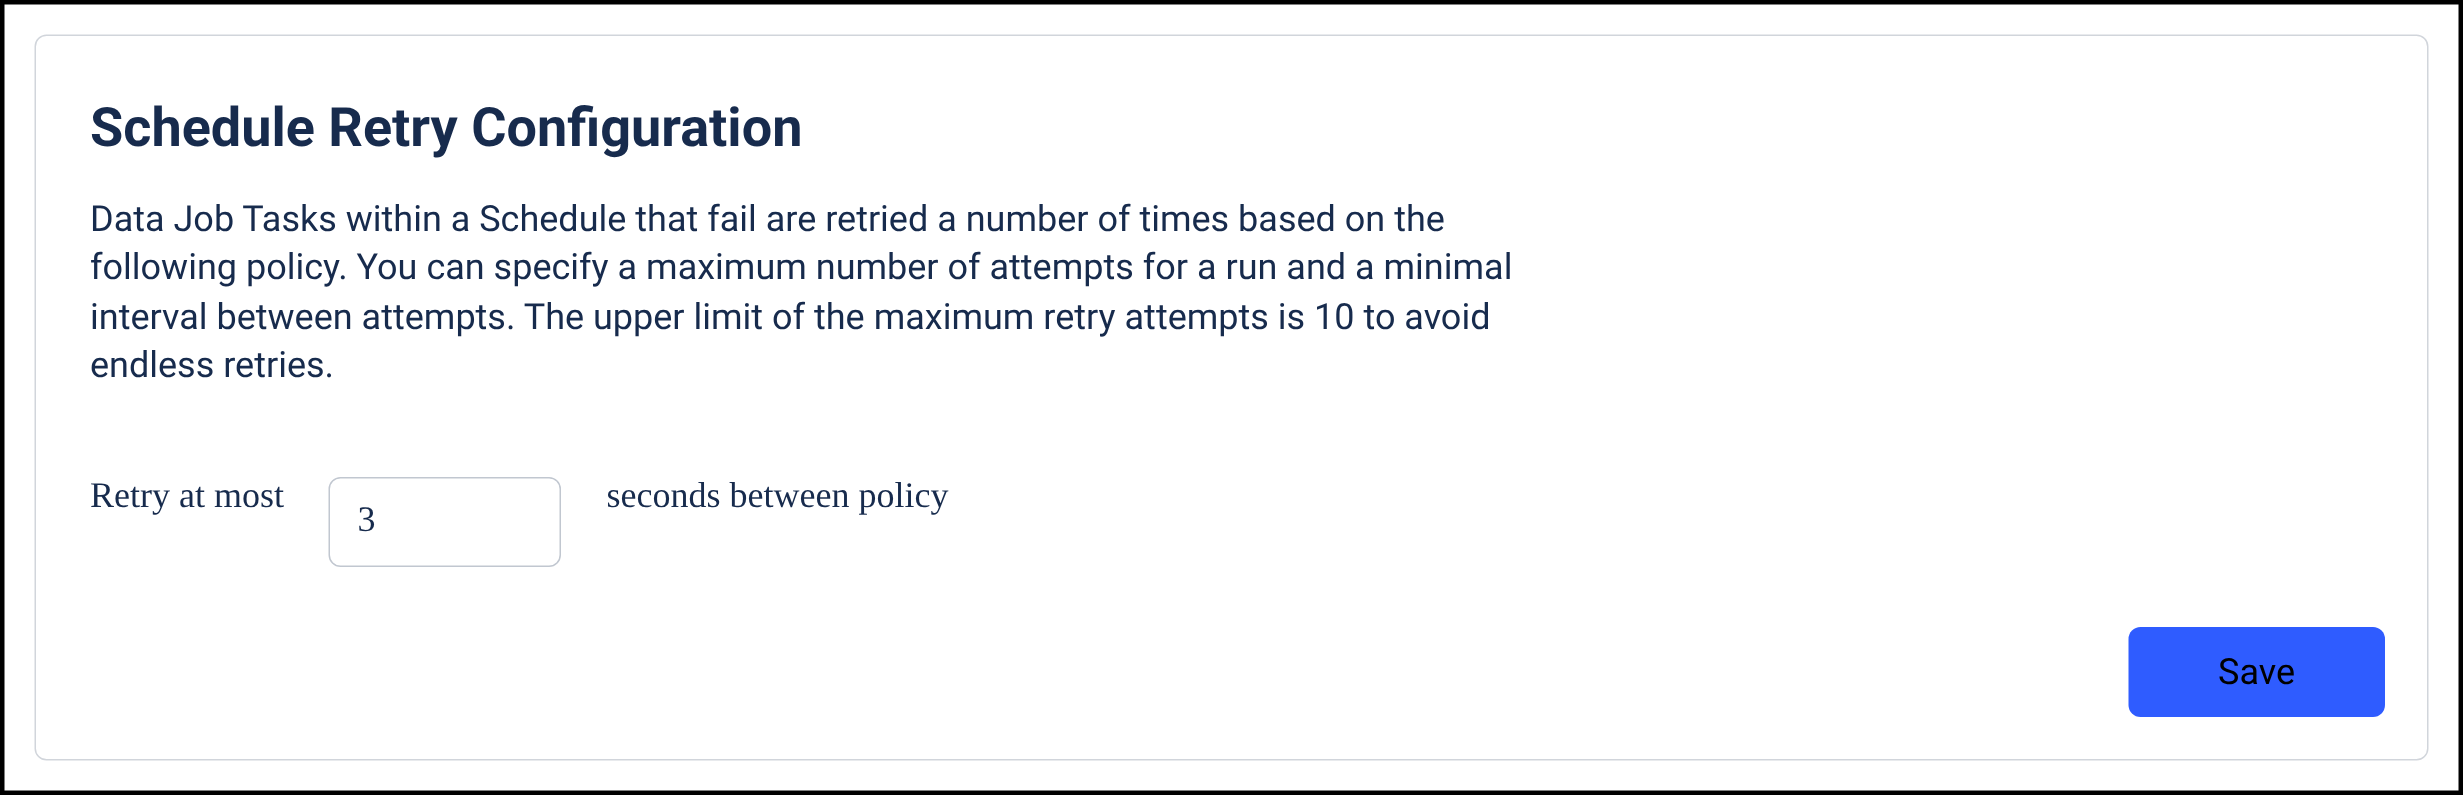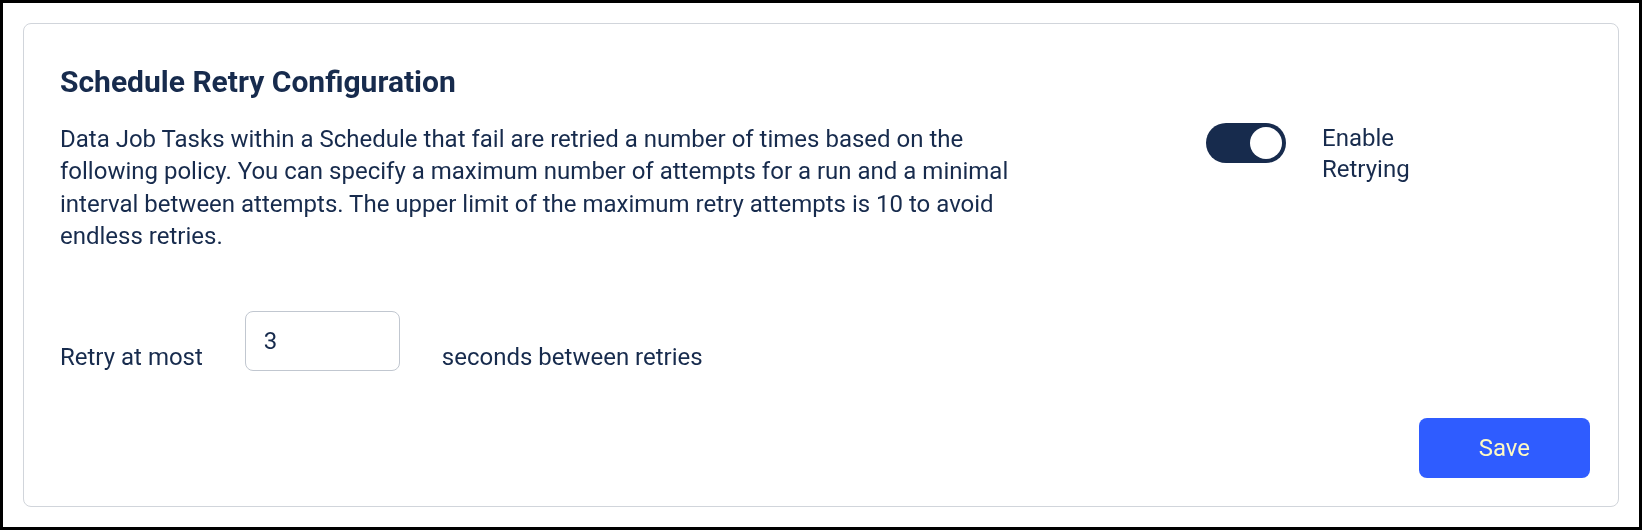--- a/index.html
+++ b/index.html
@@ -16,21 +16,21 @@
       border: 3px solid #000;
     }
     .card {
       border: 1px solid #d1d5db;
       border-radius: 8px;
       padding: 40px 36px 36px 36px;
       height: 100%;
       position: relative;
     }
     .title {
-      font-size: 30px;
+      font-size: 36px;
       font-weight: 700;
       color: #172b4d;
       margin-bottom: 24px;
     }
     .top-row {
       display: flex;
       justify-content: space-between;
       align-items: flex-start;
       gap: 40px;
     }
@@ -65,68 +65,63 @@
       right: 4px;
     }
     .toggle-label {
       font-size: 24px;
       color: #172b4d;
       line-height: 1.3;
       max-width: 120px;
     }
     .retry-row {
       display: flex;
-      align-items: flex-end;
-      gap: 42px;
+      align-items: flex-start;
+      gap: 30px;
       margin-top: 58px;
       font-size: 24px;
       color: #172b4d;
+      font-family: Liberation Serif, serif;
     }
     .retry-row input {
       width: 155px;
       height: 60px;
       border: 1px solid #c1c7d0;
       border-radius: 8px;
       font-size: 24px;
       color: #172b4d;
       padding: 0 18px;
       font-family: inherit;
     }
     .save-button {
       position: absolute;
       right: 28px;
       bottom: 28px;
       background: #2f5cff;
-      color: #fef9c3;
+      color: #000000;
       border: none;
       border-radius: 8px;
       font-size: 24px;
       font-weight: 400;
       padding: 16px 60px;
       cursor: pointer;
       font-family: inherit;
     }
   </style>
 </head>
 <body>
 
 <div class="card">
   <h2 class="title">Schedule Retry Configuration</h2>
 
   <div class="top-row">
     <p class="description">Data Job Tasks within a Schedule that fail are retried a number of times based on the following policy. You can specify a maximum number of attempts for a run and a minimal interval between attempts. The upper limit of the maximum retry attempts is 10 to avoid endless retries.</p>
 
-    <div class="toggle-group">
-      <div class="toggle">
-        <div class="toggle-knob"></div>
-      </div>
-      <div class="toggle-label">Enable Retrying</div>
-    </div>
   </div>
 
   <div class="retry-row">
     <span>Retry at most</span>
     <input type="text" value="3" style="">
-    <span>seconds between retries</span>
+    <span>seconds between policy</span>
   </div>
 
   <button class="save-button">Save</button>
 </div>
 
 </body></html>

